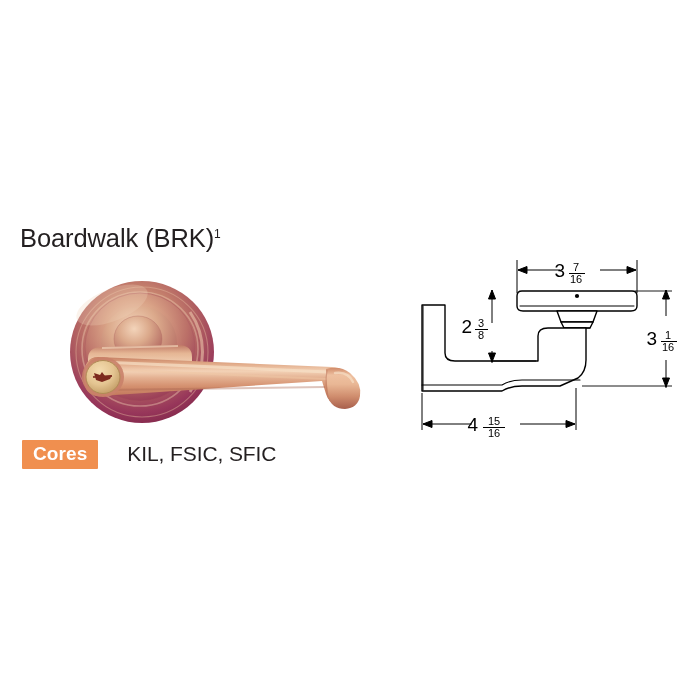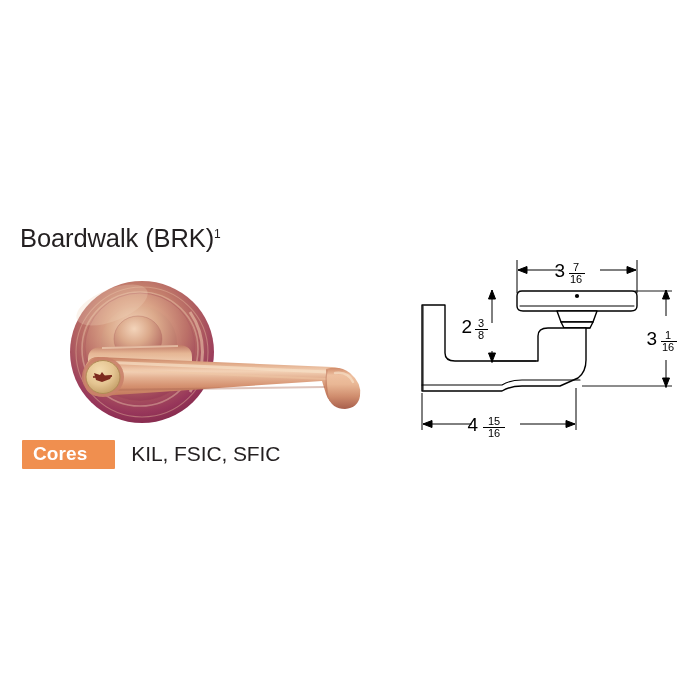--- a/index.html
+++ b/index.html
@@ -43,27 +43,27 @@
     left: 22px;
     top: 440px;
     display: flex;
     align-items: center;
   }
   #cores-badge {
     background: #f08f4f;
     color: #ffffff;
     font-size: 19px;
     font-weight: 700;
-    padding: 4px 28px 5px 11px;
+    padding: 4px 11px 5px 11px;
     line-height: 1.05;
     letter-spacing: 0.1px;
     border-radius: 1px;
   }
   #cores-value {
-    margin-left: 16px;
+    margin-left: 29px;
     font-size: 21px;
     color: #231f20;
     font-weight: 400;
     white-space: nowrap;
     letter-spacing: -0.1px;
   }
 
   
   #lever-photo {
     position: absolute;

